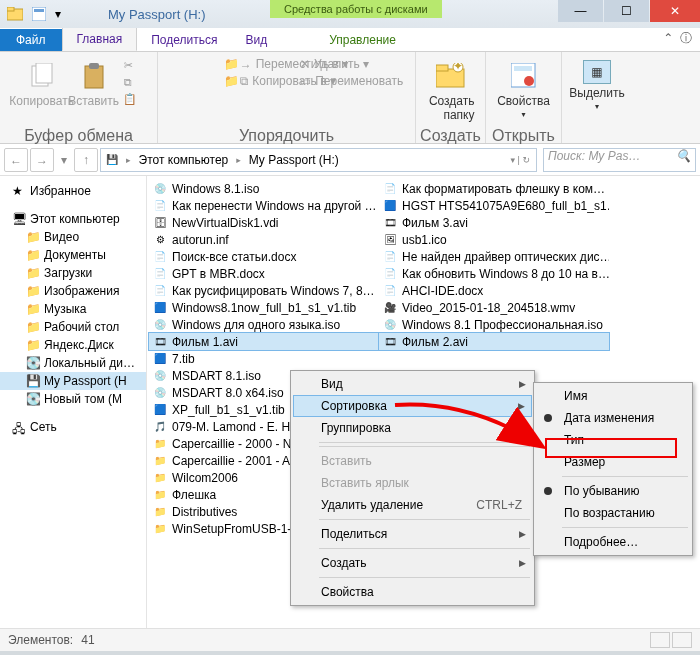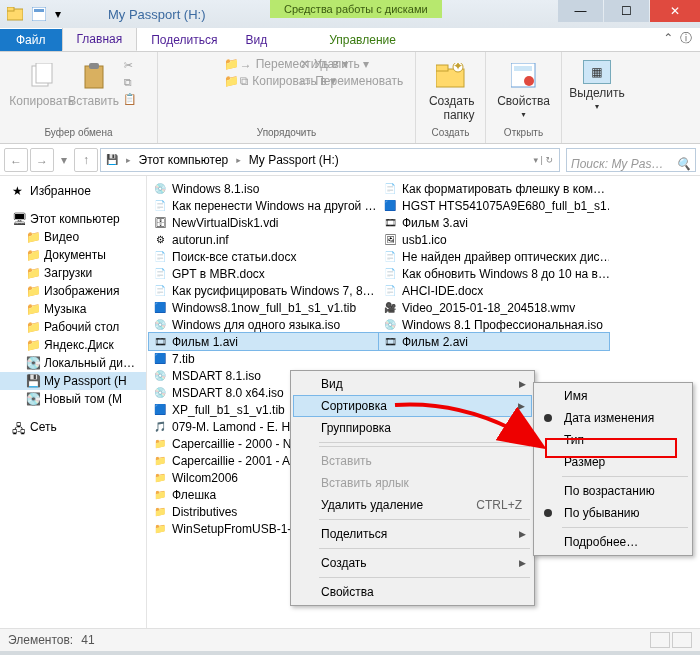--- a/index.html
+++ b/index.html
@@ -23,29 +23,29 @@
   .tabhelp { margin-left:auto; padding:4px 8px; color:#666;}
 
   
   .ribbon { height:92px; background:#f5f5f5; border-bottom:1px solid #d0d0d0; display:flex; }
   .rgroup { border-right:1px solid #dcdcdc; padding:4px 6px 2px 6px; display:flex; flex-direction:column; align-items:center; justify-content:space-between;}
   .rgroup-row { display:flex; gap:4px; }
   .rbtn-big { width:48px; display:flex; flex-direction:column; align-items:center; gap:2px; color:#333; font-size:11px; padding-top:4px;}
   .rbtn-big .ico { width:32px; height:32px; display:flex; align-items:center; justify-content:center;}
   .rbtn-sm { display:flex; align-items:center; gap:4px; font-size:11px; color:#666; padding:1px 2px; white-space:nowrap;}
   .rbtn-sm.disabled { color:#a0a0a0;}
-  .rgroup-label { font-size:10px; color:#666; text-align:center; height:14px;}
+  .rgroup-label { font-size:16px; color:#666; text-align:center; height:14px;}
 
   
   .addrrow { height:32px; background:#fff; border-bottom:1px solid #e0e0e0; display:flex; align-items:center; padding:4px;}
   .navbtn { width:24px; height:24px; border:1px solid #ccc; border-radius:2px; margin-right:2px; display:flex; align-items:center; justify-content:center; color:#888;}
   .crumb { flex:1; border:1px solid #bcd; height:24px; display:flex; align-items:center; padding:0 4px; gap:4px;}
   .crumb span { padding:0 2px; }
   .crumb .sep{ color:#888; font-size:9px;}
-  .search { width:130px; border:1px solid #bcd; height:24px; margin-left:6px; padding:0 4px; display:flex; align-items:flex-end; color:#999; font-style:italic; gap:4px;}
+  .search { width:153px; border:1px solid #bcd; height:24px; margin-left:6px; padding:0 4px; display:flex; align-items:flex-start; color:#999; font-style:italic; gap:4px;}
 
   
   .body { display:flex; height:452px; background:#fff;}
   .tree { width:147px; border-right:1px solid #e4e4e4; padding:6px 0; overflow:hidden;}
   .tree-item { display:flex; align-items:center; gap:4px; padding:2px 6px 2px 12px; font-size:11.5px; white-space:nowrap;}
   .tree-item.sub { padding-left:26px;}
   .tree-item.sel { background:#cde6f7;}
   .tree-sp { height:10px;}
   .ticon { width:14px; height:14px; display:inline-block;}
 
@@ -478,25 +478,25 @@
       <span>Дата изменения</span>
     </div>
     <div class="mitem">
       <span>Тип</span>
     </div>
     <div class="mitem">
       <span>Размер</span>
     </div>
     <div class="msep"></div>
     <div class="mitem">
-      <span>По возрастанию</span>
-    </div>
-    <div class="mitem">
       <span class="mark"></span>
       <span>По убыванию</span>
+    </div>
+    <div class="mitem">
+      <span>По возрастанию</span>
     </div>
     <div class="msep"></div>
     <div class="mitem">
       <span>Подробнее…</span>
     </div>
   </div>
 
 <div class="targetbox"></div>
 
 <svg class="arrow" width="160" height="70">

